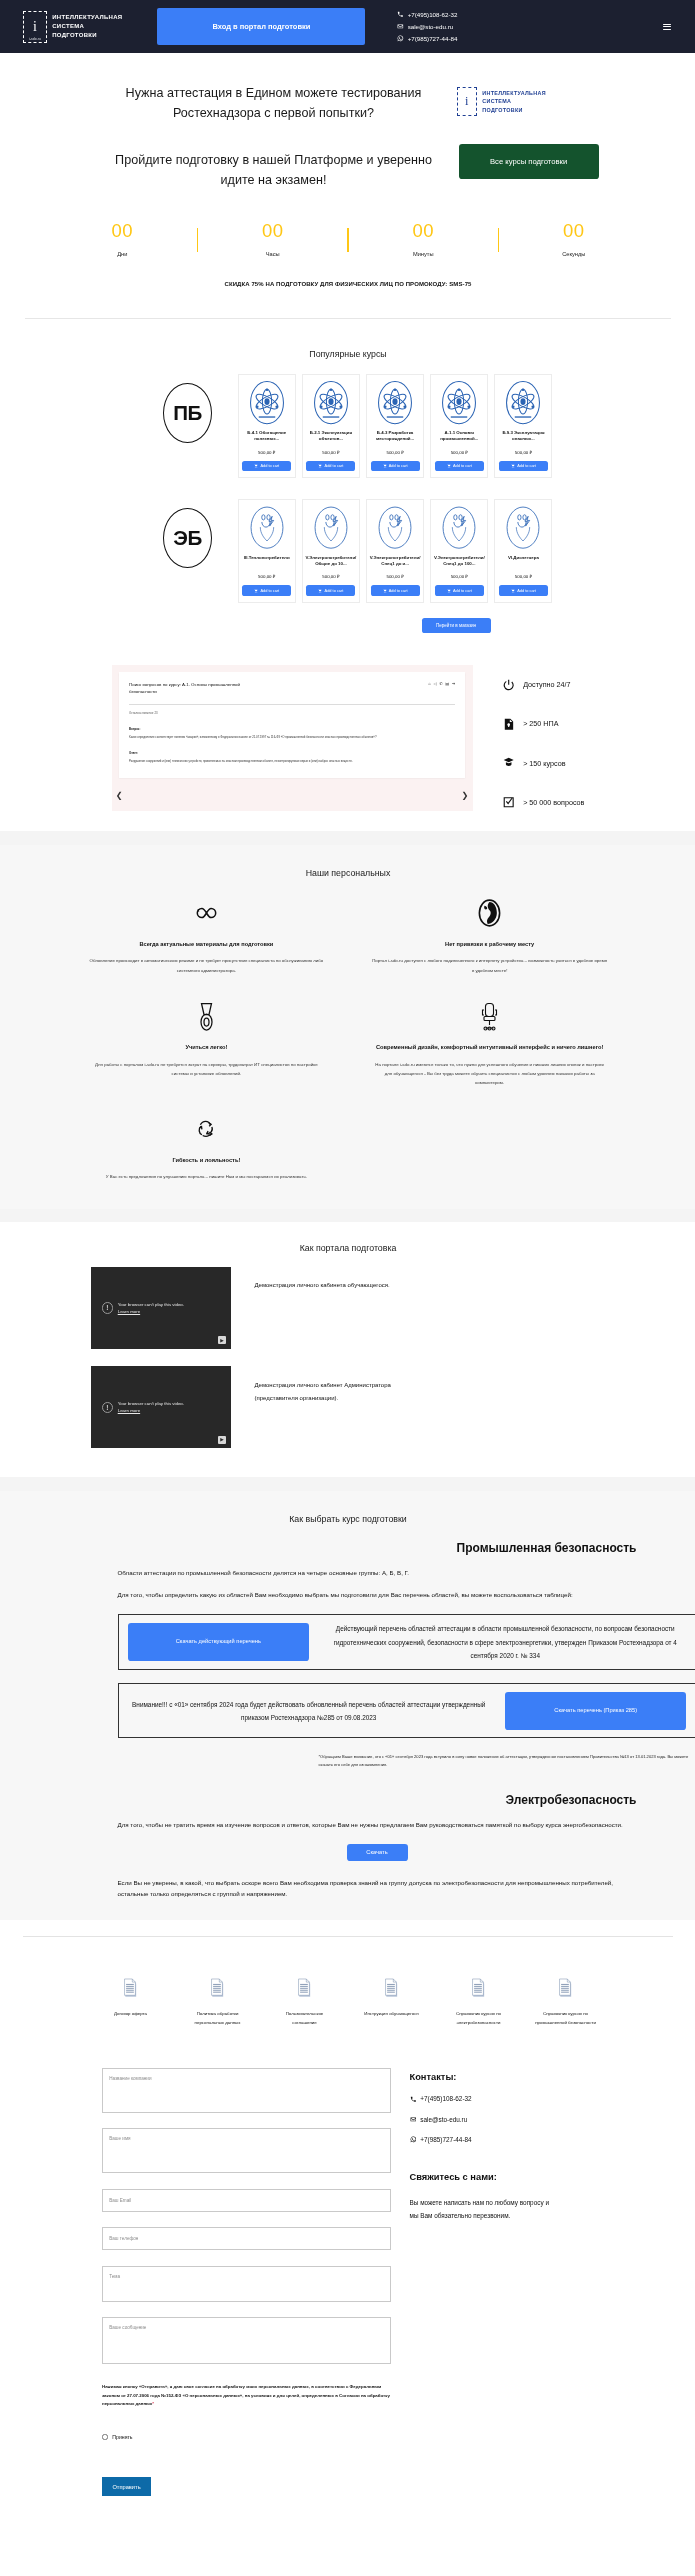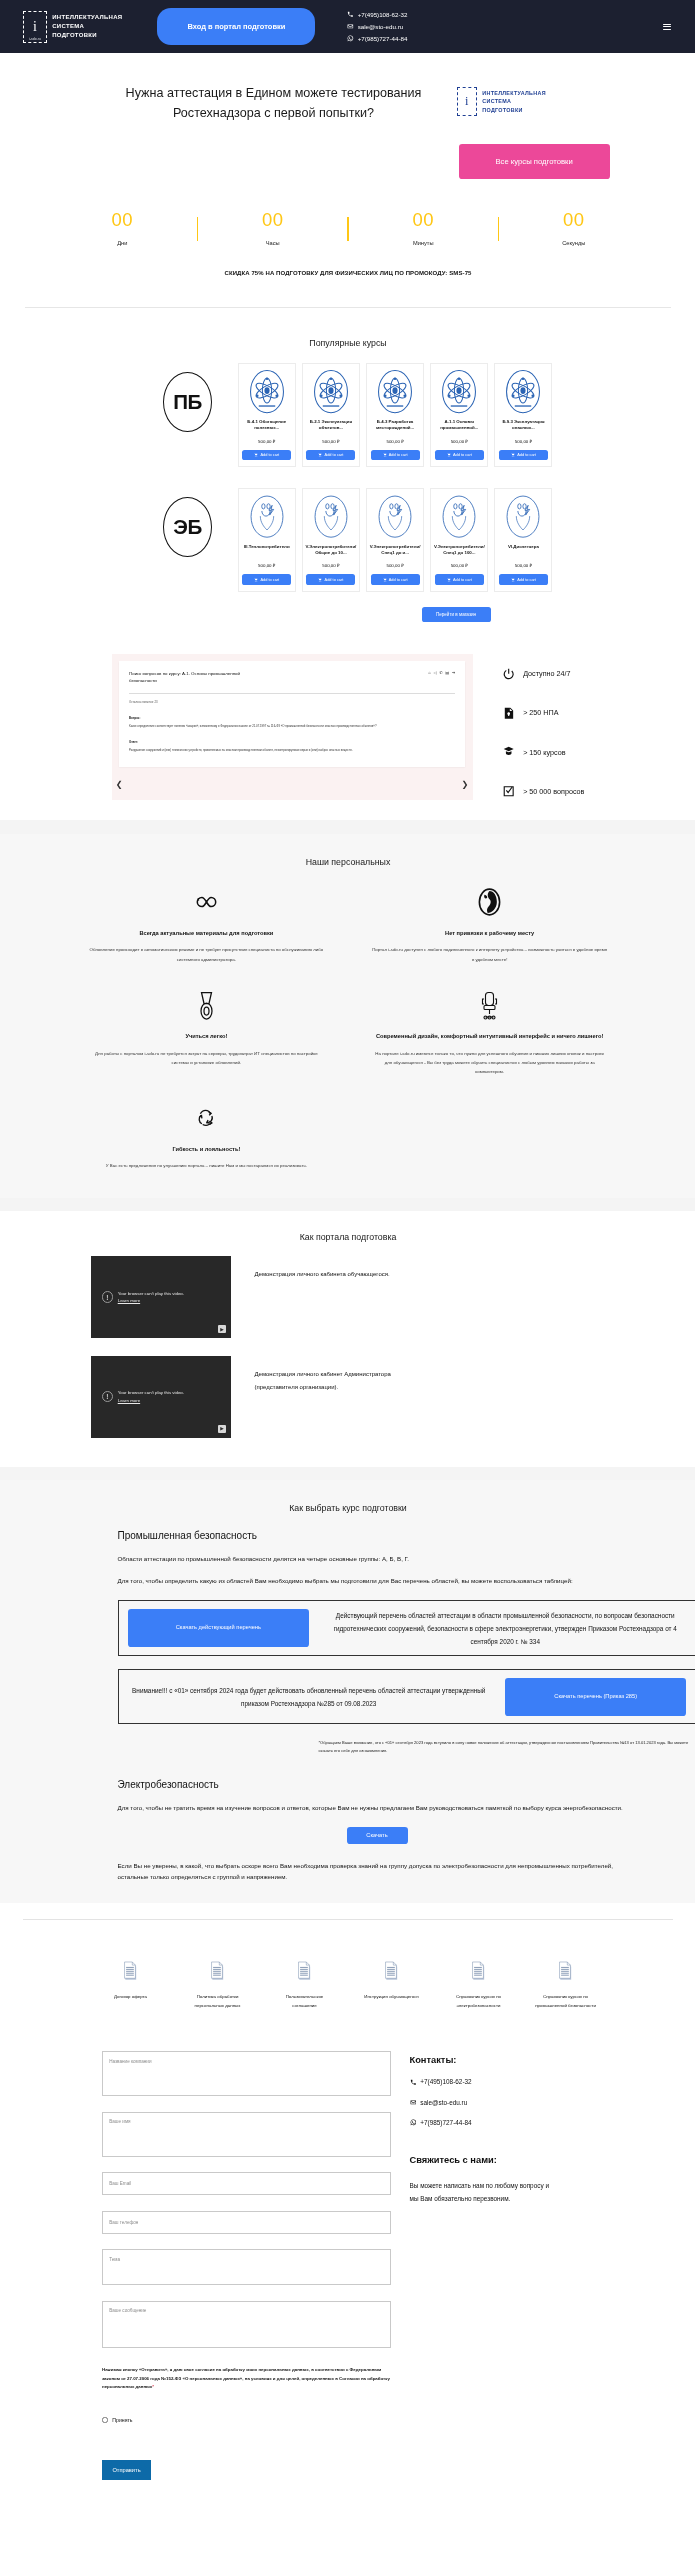--- a/index.html
+++ b/index.html
@@ -44,22 +44,22 @@
     font-weight: 700;
     letter-spacing: 0.3px;
     line-height: 1.55;
     text-transform: uppercase;
   }
   .login-btn {
     margin-left: 35px;
     background: #3b7ef7;
     color: #fff;
     border: none;
-    border-radius: 14px;
-    width: 158px; height: 37px;
+    border-radius: 2px;
+    width: 208px; height: 37px;
     font-size: 7.5px;
     font-weight: 700;
     cursor: pointer;
     font-family: inherit;
   }
   .contacts {
     margin-left: 32px;
     display: flex; flex-direction: column; gap: 5.2px;
   }
   .contact-row {
@@ -91,22 +91,22 @@
     font-size: 12.6px; font-weight: 400; line-height: 1.55;
     color: #1a1a1a; text-align: center; max-width: 330px; margin-left: auto; margin-right: auto;
   }
   .hero-right { width: 206px; padding-top: 3.1px; display: flex; flex-direction: column; align-items: flex-start; }
   .hero-logo { display: flex; align-items: center; }
   .hero-logo .logo-mark { border-color: #1f3f93; width: 20.6px; height: 29px; }
   .hero-logo .logo-mark .i-glyph { color: #1f3f93; font-size: 12.4px; }
   .hero-logo .logo-text { color: #1f3f93; font-size: 5.4px; }
   .allcourses-btn {
     margin-top: 28px; margin-left: 2.1px;
-    background: #ec4899; color: #fff; border: none; border-radius: 3.1px;
-    width: 151px; height: 35px; font-size: 7.7px; cursor: pointer; font-family: inherit;
+    background: #14532d; color: #fff; border: none; border-radius: 3.1px;
+    width: 140px; height: 35px; font-size: 7.7px; cursor: pointer; font-family: inherit;
   }
 
   
   .countdown {
     width: 541px; margin: 32px auto 0;
     display: flex; align-items: center; justify-content: center;
   }
   .cd-cell { width: 77px; text-align: center; }
   .cd-num { color: #ffc715; font-size: 18.5px; font-weight: 400; line-height: 1; letter-spacing: 0.5px; }
   .cd-lbl { margin-top: 10.3px; font-size: 5.7px; color: #222; }
@@ -206,21 +206,21 @@
   .vb-play {
     position: absolute; right: 4.6px; bottom: 4.6px; width: 7.7px; height: 8.2px;
     background: #d7d7d7; border-radius: 1px; display: flex; align-items: center; justify-content: center;
     color: #282828; font-size: 4.6px; cursor: pointer;
   }
   .video-cap { font-size: 6px; color: #111; line-height: 2.2; padding-top: 12.4px; max-width: 155px; }
 
   
   .choose-sec { padding: 23px 0 20.6px; }
   .choose-inner { width: 577px; margin: 0 auto; padding-left: 58px; }
-  .ch-h3 { margin-top: 17.5px; font-size: 10px; font-weight: 400; color: #111; }
+  .ch-h3 { margin-top: 17.5px; font-size: 12px; font-weight: 700; color: #111; text-align: right; }
   .ch-p { margin-top: 11.3px; font-size: 6.2px; color: #111; line-height: 1.85; max-width: 582px; }
   .info-box {
     margin-top: 13.4px; border: 0.5px solid #333; display: flex; align-items: center;
     padding: 7.2px 9.3px; width: 579px; gap: 15.5px;
   }
   .info-box.reverse { justify-content: space-between; }
   .blue-btn {
     background: #3b7ef7; color: #fff; border: none; border-radius: 3.1px;
     font-size: 5.7px; line-height: 1.7; cursor: pointer; font-family: inherit;
     padding: 7.2px 5.2px; width: 181px; min-height: 38px;
@@ -321,20 +321,21 @@
       <i></i>
       <i></i>
       <i></i>
     </div>
 </div>
 
 <section class="hero">
   <div class="hero-inner">
     <div class="hero-left">
       <h1 class="hero-h1">Нужна аттестация в Едином можете тестирования Ростехнадзора с первой попытки?</h1>
+      <h2 class="hero-h2">Пройдите подготовку в нашей Платформе и уверенно идите на экзамен!</h2>
     </div>
     <div class="hero-right">
       <div class="hero-logo">
         <div class="logo-mark">
           <span class="i-glyph">i</span>
         </div>
         <div class="logo-text">
           <div>ИНТЕЛЛЕКТУАЛЬНАЯ</div>
           <div>СИСТЕМА</div>
           <div>ПОДГОТОВКИ</div>

